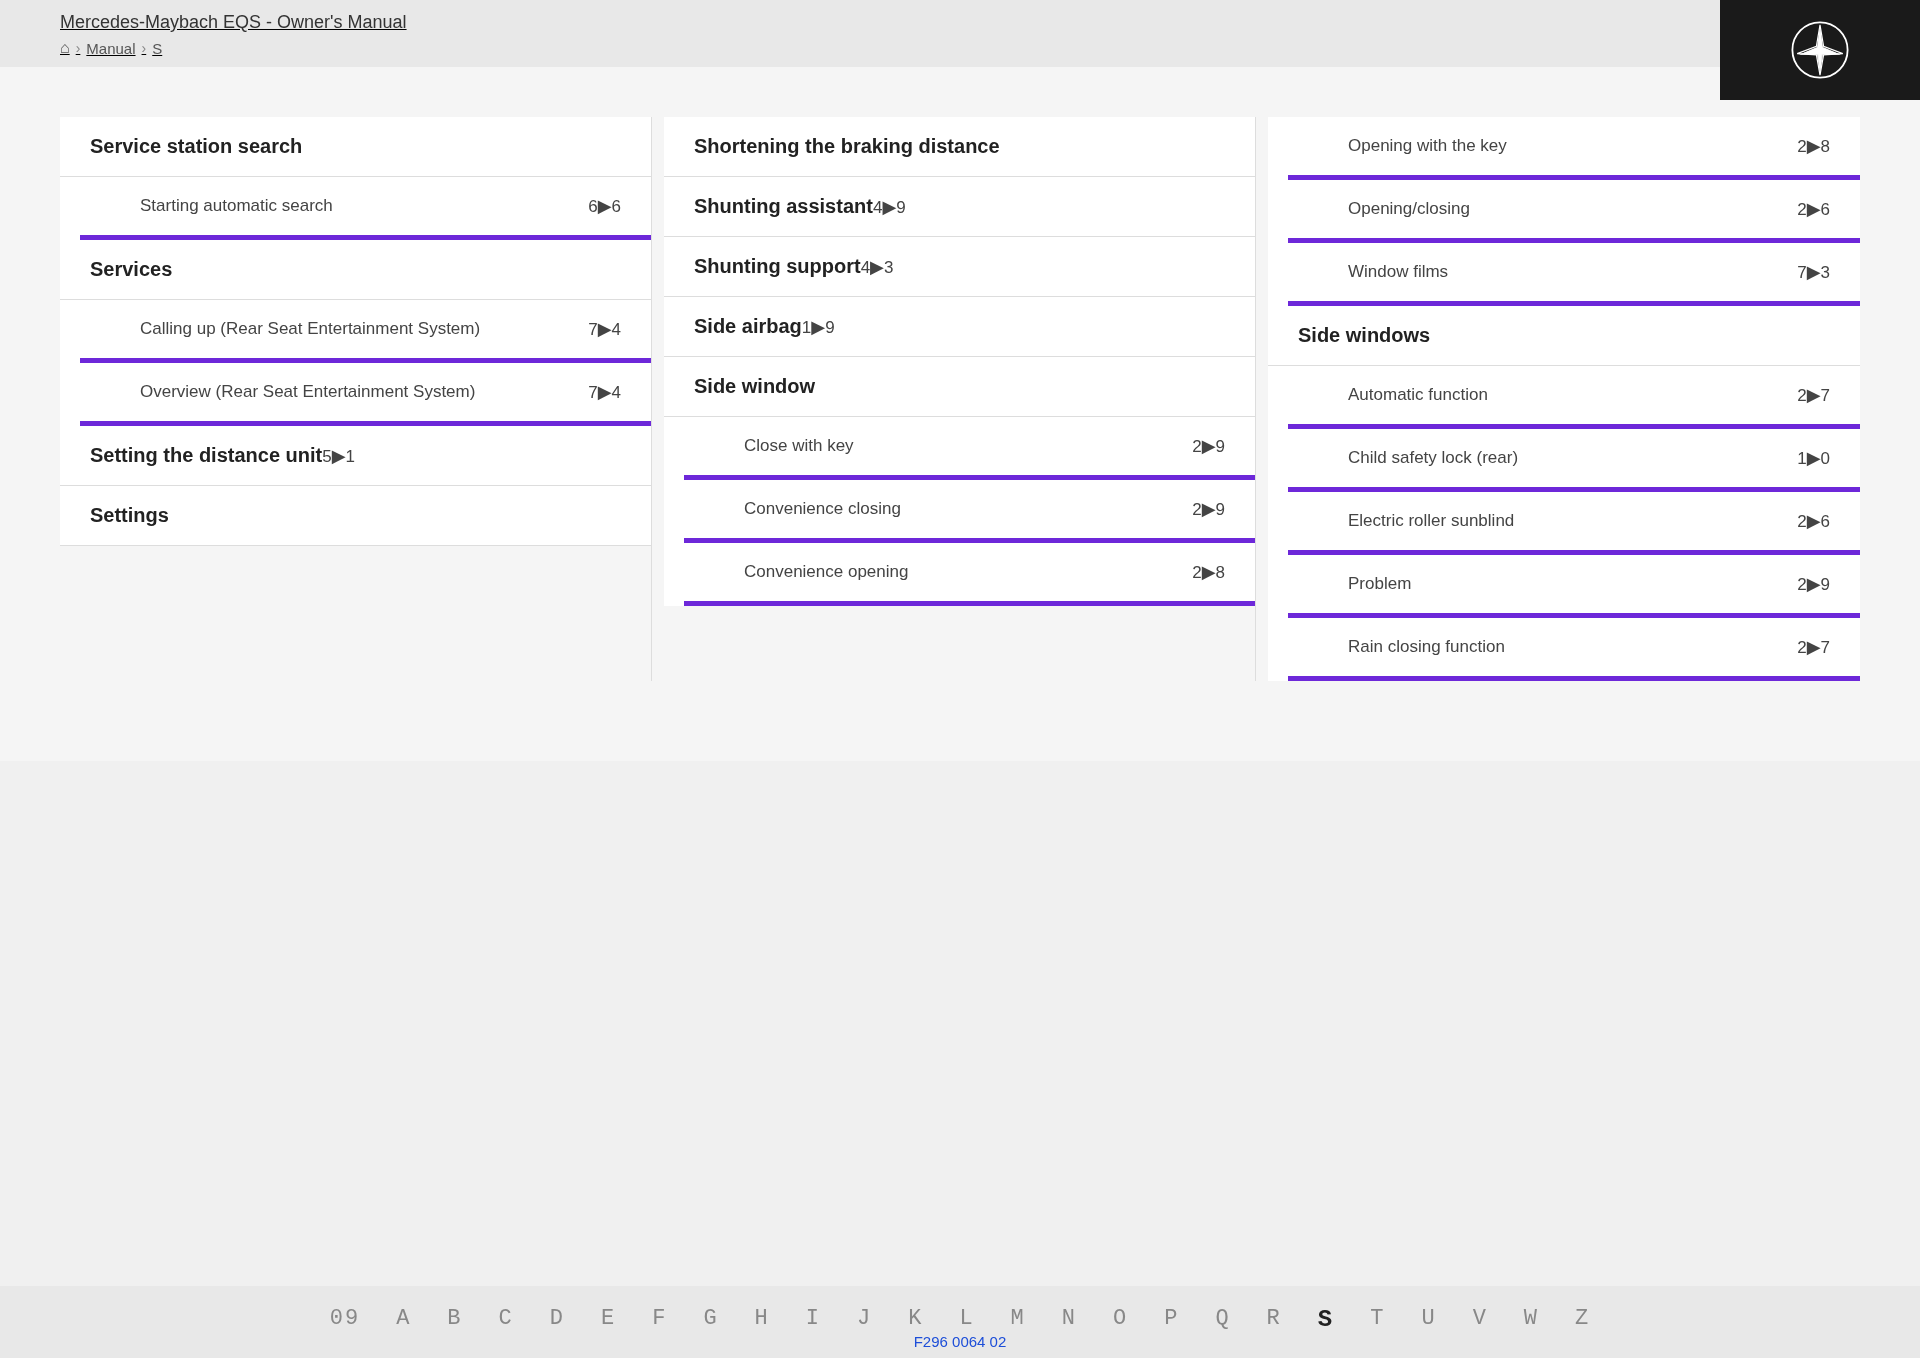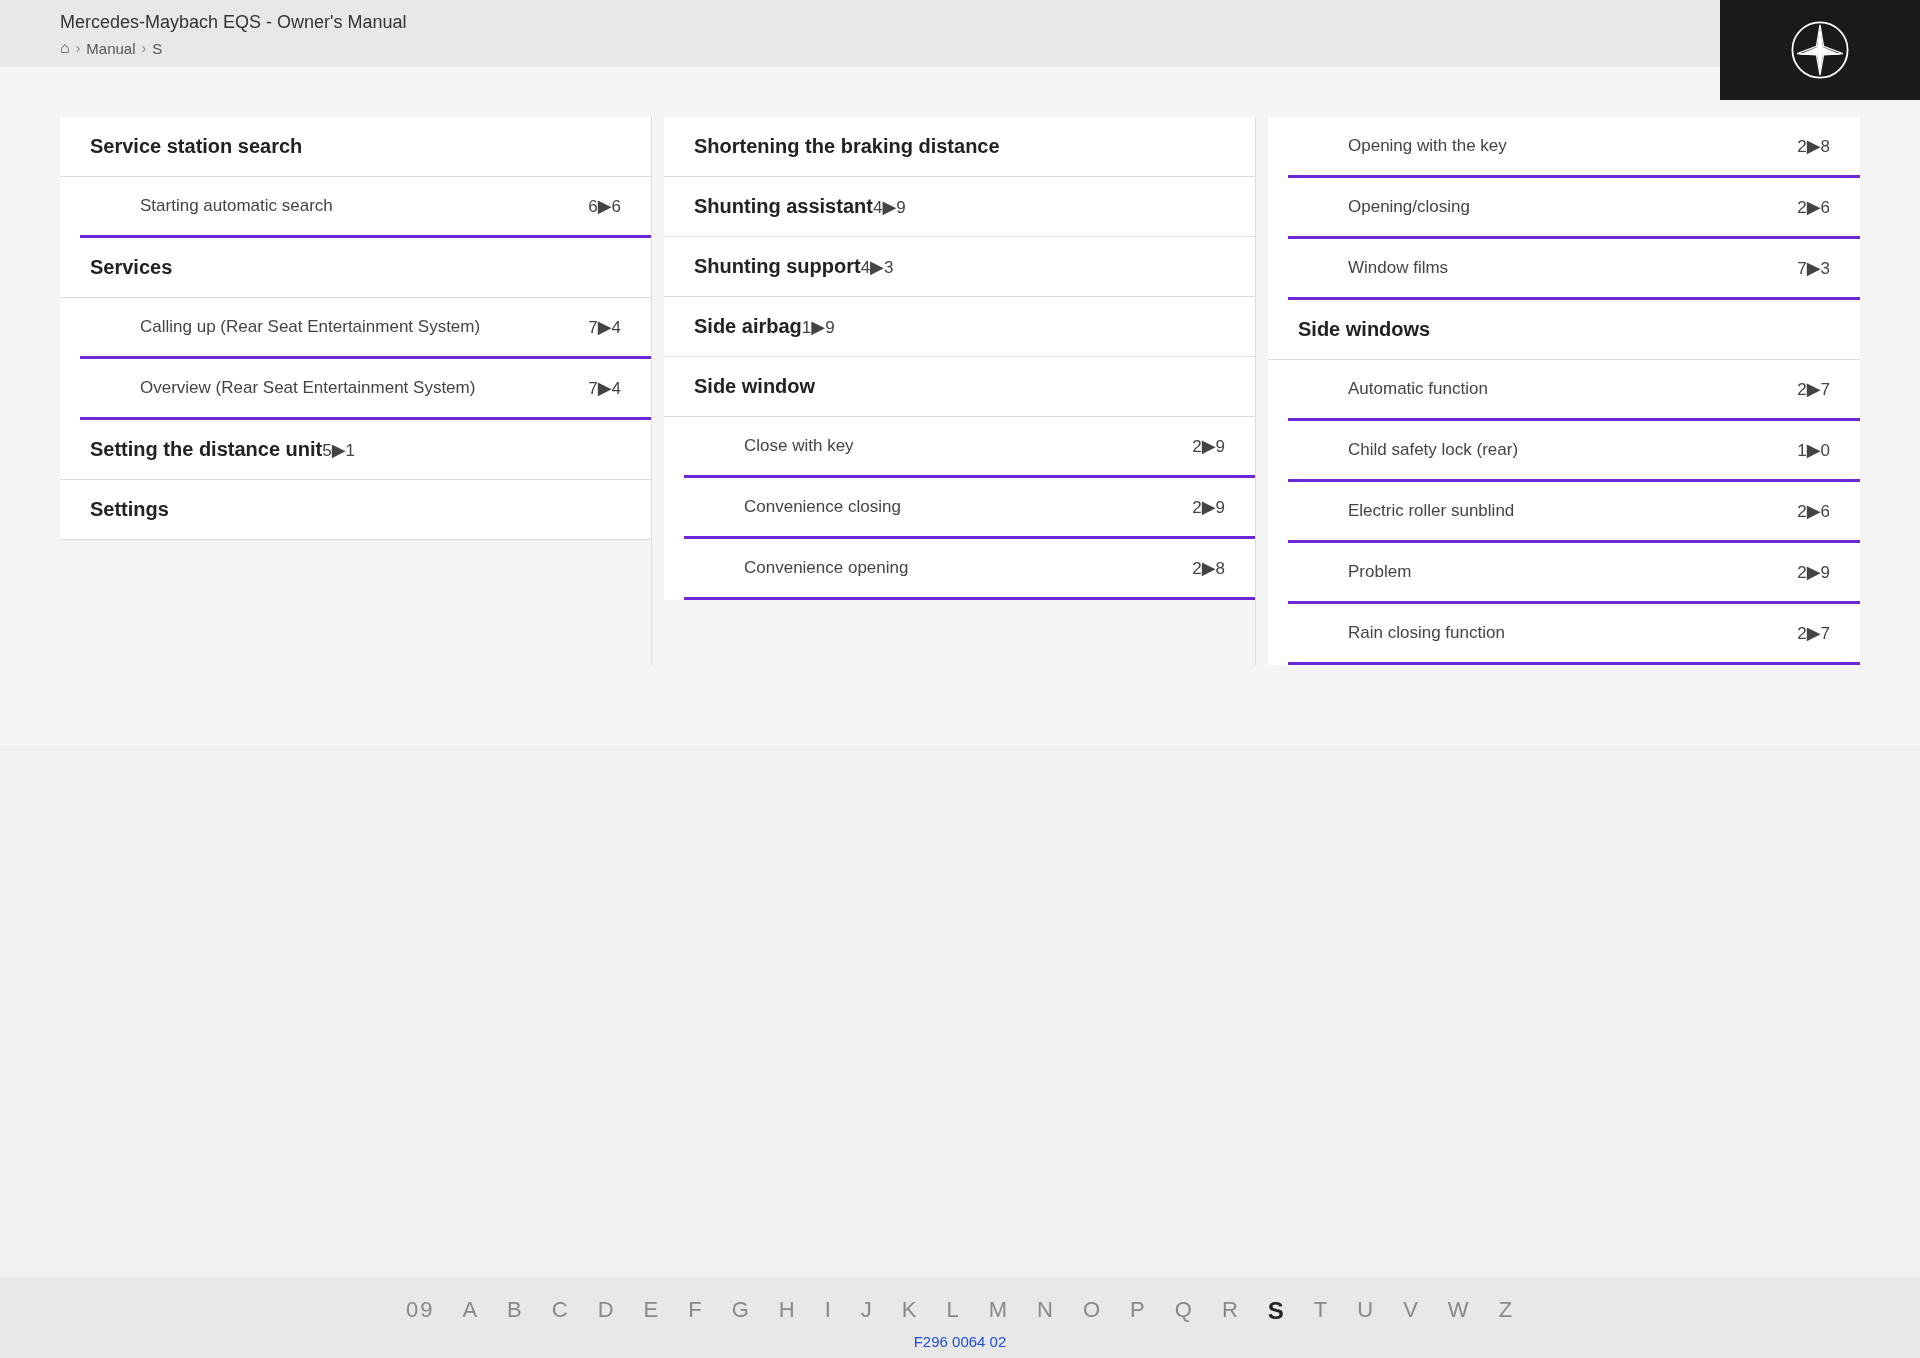--- a/index.html
+++ b/index.html
@@ -13,20 +13,21 @@
     }
 
     
     .header {
       background: #e8e8e8;
       padding: 12px 60px 10px 60px;
       display: flex;
       justify-content: space-between;
       align-items: flex-start;
       position: relative;
+      text-decoration: underline;
     }
     .header-left {}
     .header-title {
       font-size: 18px;
       color: #333;
       font-weight: normal;
       margin-bottom: 6px;
     }
     .breadcrumb {
       display: flex;
@@ -90,21 +91,21 @@
       font-size: 20px;
       font-weight: bold;
       color: #222;
       padding: 18px 30px;
       border-bottom: 1px solid #ddd;
     }
 
     
     .sub-item {
       padding: 18px 30px 18px 60px;
-      border-bottom: 3px solid #6d28d9;
+      border-bottom: 5px solid #6d28d9;
       display: flex;
       justify-content: space-between;
       align-items: center;
       background: #fff;
       margin-left: 20px;
       font-size: 17px;
       color: #444;
     }
 
     .sub-item-label {
@@ -129,22 +130,22 @@
       bottom: 0;
       left: 0;
       width: 1920px;
       background: #e8e8e8;
       padding: 20px 0 8px 0;
       text-align: center;
     }
     .alpha-nav {
       display: flex;
       justify-content: center;
-      gap: 28px;
-      margin-bottom: 8px;
+      gap: 36px;
+      font-family: Liberation Mono, monospace;
     }
     .alpha-item {
       font-size: 22px;
       color: #888;
       cursor: pointer;
       letter-spacing: 2px;
     }
     .alpha-item.active {
       font-size: 24px;
       color: #222;

